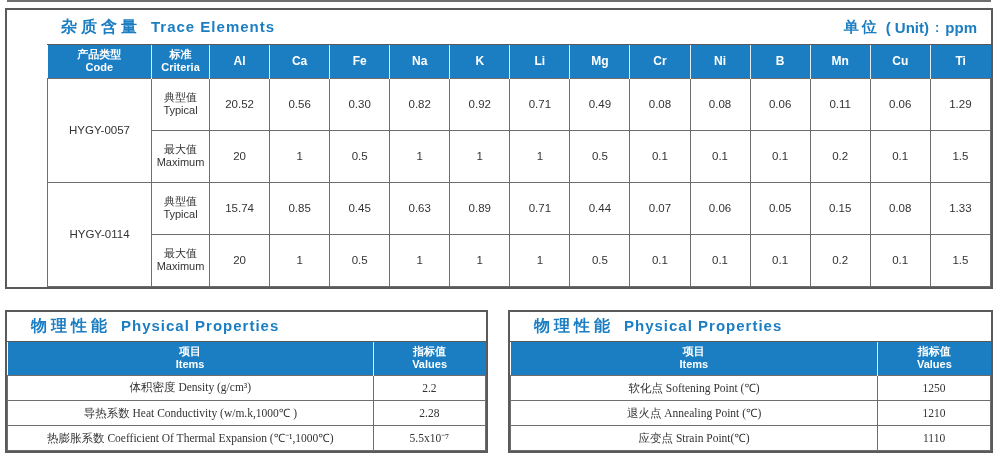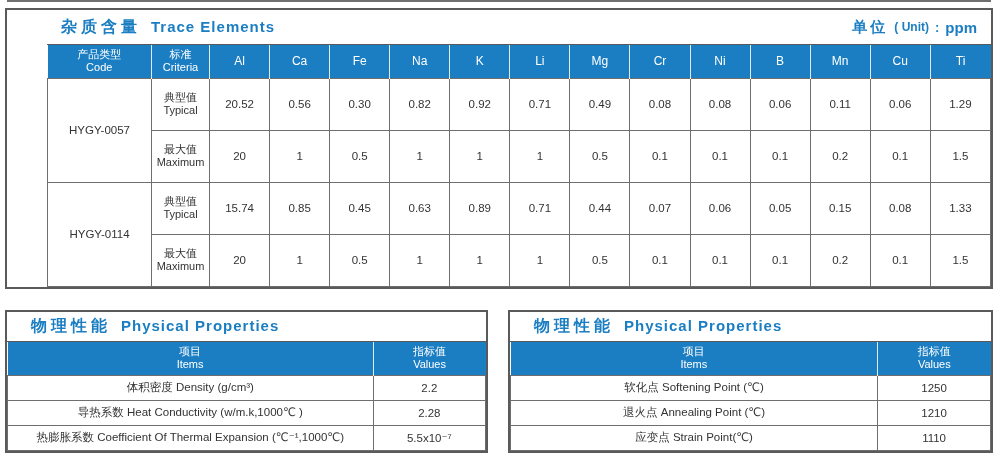--- a/index.html
+++ b/index.html
@@ -15,36 +15,36 @@
   .title-row { display:flex; align-items:center; justify-content:space-between; padding:0 14px; border-bottom:1px solid #5a5a5a; background:#fff; }
   .trace-wrap .title-row { height:35px; }
   .phys-left-wrap .title-row, .phys-right-wrap .title-row { height:30px;padding-left:24px; }
 
   .title-left { display:flex; align-items:baseline; gap:10px; }
   .zh-title { color:#1b7ec2; font-size:16px; font-weight:bold; letter-spacing:4px; }
   .en-title { color:#1b7ec2; font-size:15px; font-weight:bold; letter-spacing:1px; }
 
   .unit-area { display:flex; align-items:center; gap:6px; color:#1b7ec2; }
   .unit-label { font-size:15px; font-weight:bold; letter-spacing:3px; }
-  .unit-paren { font-size:12px; font-weight:bold; }
+  .unit-paren { font-size:15px; font-weight:bold; }
   .unit-colon { font-size:13px; font-weight:bold; }
   .unit-value { font-size:15px; font-weight:bold; }
 
   table { width:100%; border-collapse:collapse; table-layout:fixed; }
 
-  thead th { background:#1b7ec2; color:#ffffff; font-weight:normal; vertical-align:middle; text-align:center; border-left:1px solid rgba(255,255,255,0.85); }
+  thead th { background:#1b7ec2; color:#ffffff; font-weight:bold; vertical-align:middle; text-align:center; border-left:1px solid rgba(255,255,255,0.85); }
   thead th:first-child { border-left:none; }
   .trace-wrap thead th { height:33px; font-size:12px; }
   .phys-left-wrap thead th, .phys-right-wrap thead th { height:33px; font-size:11px; }
   thead .zh { display:block; font-size:11px; line-height:13px; }
   thead .en { display:block; font-size:11px; line-height:13px; }
 
   tbody td { border:1px solid #6e6e6e; text-align:center; vertical-align:middle; color:#333333; background:#fff; }
   .trace-wrap tbody td { height:52px; font-size:11.5px; }
-  .phys-left-wrap tbody td, .phys-right-wrap tbody td { height:25px; font-size:11.5px; }
+  .phys-left-wrap tbody td, .phys-right-wrap tbody td { height:25px; font-size:11.5px;font-family:Liberation Serif, serif; }
 
   td .zh2 { display:block; font-size:11px; line-height:13px; color:#333; }
   td .en2 { display:block; font-size:11px; line-height:13px; color:#333; }
 
   .code-cell { font-size:11.5px; color:#333; }
 </style>
 </head>
 <body>
 
 <div class="top-rule"></div>

